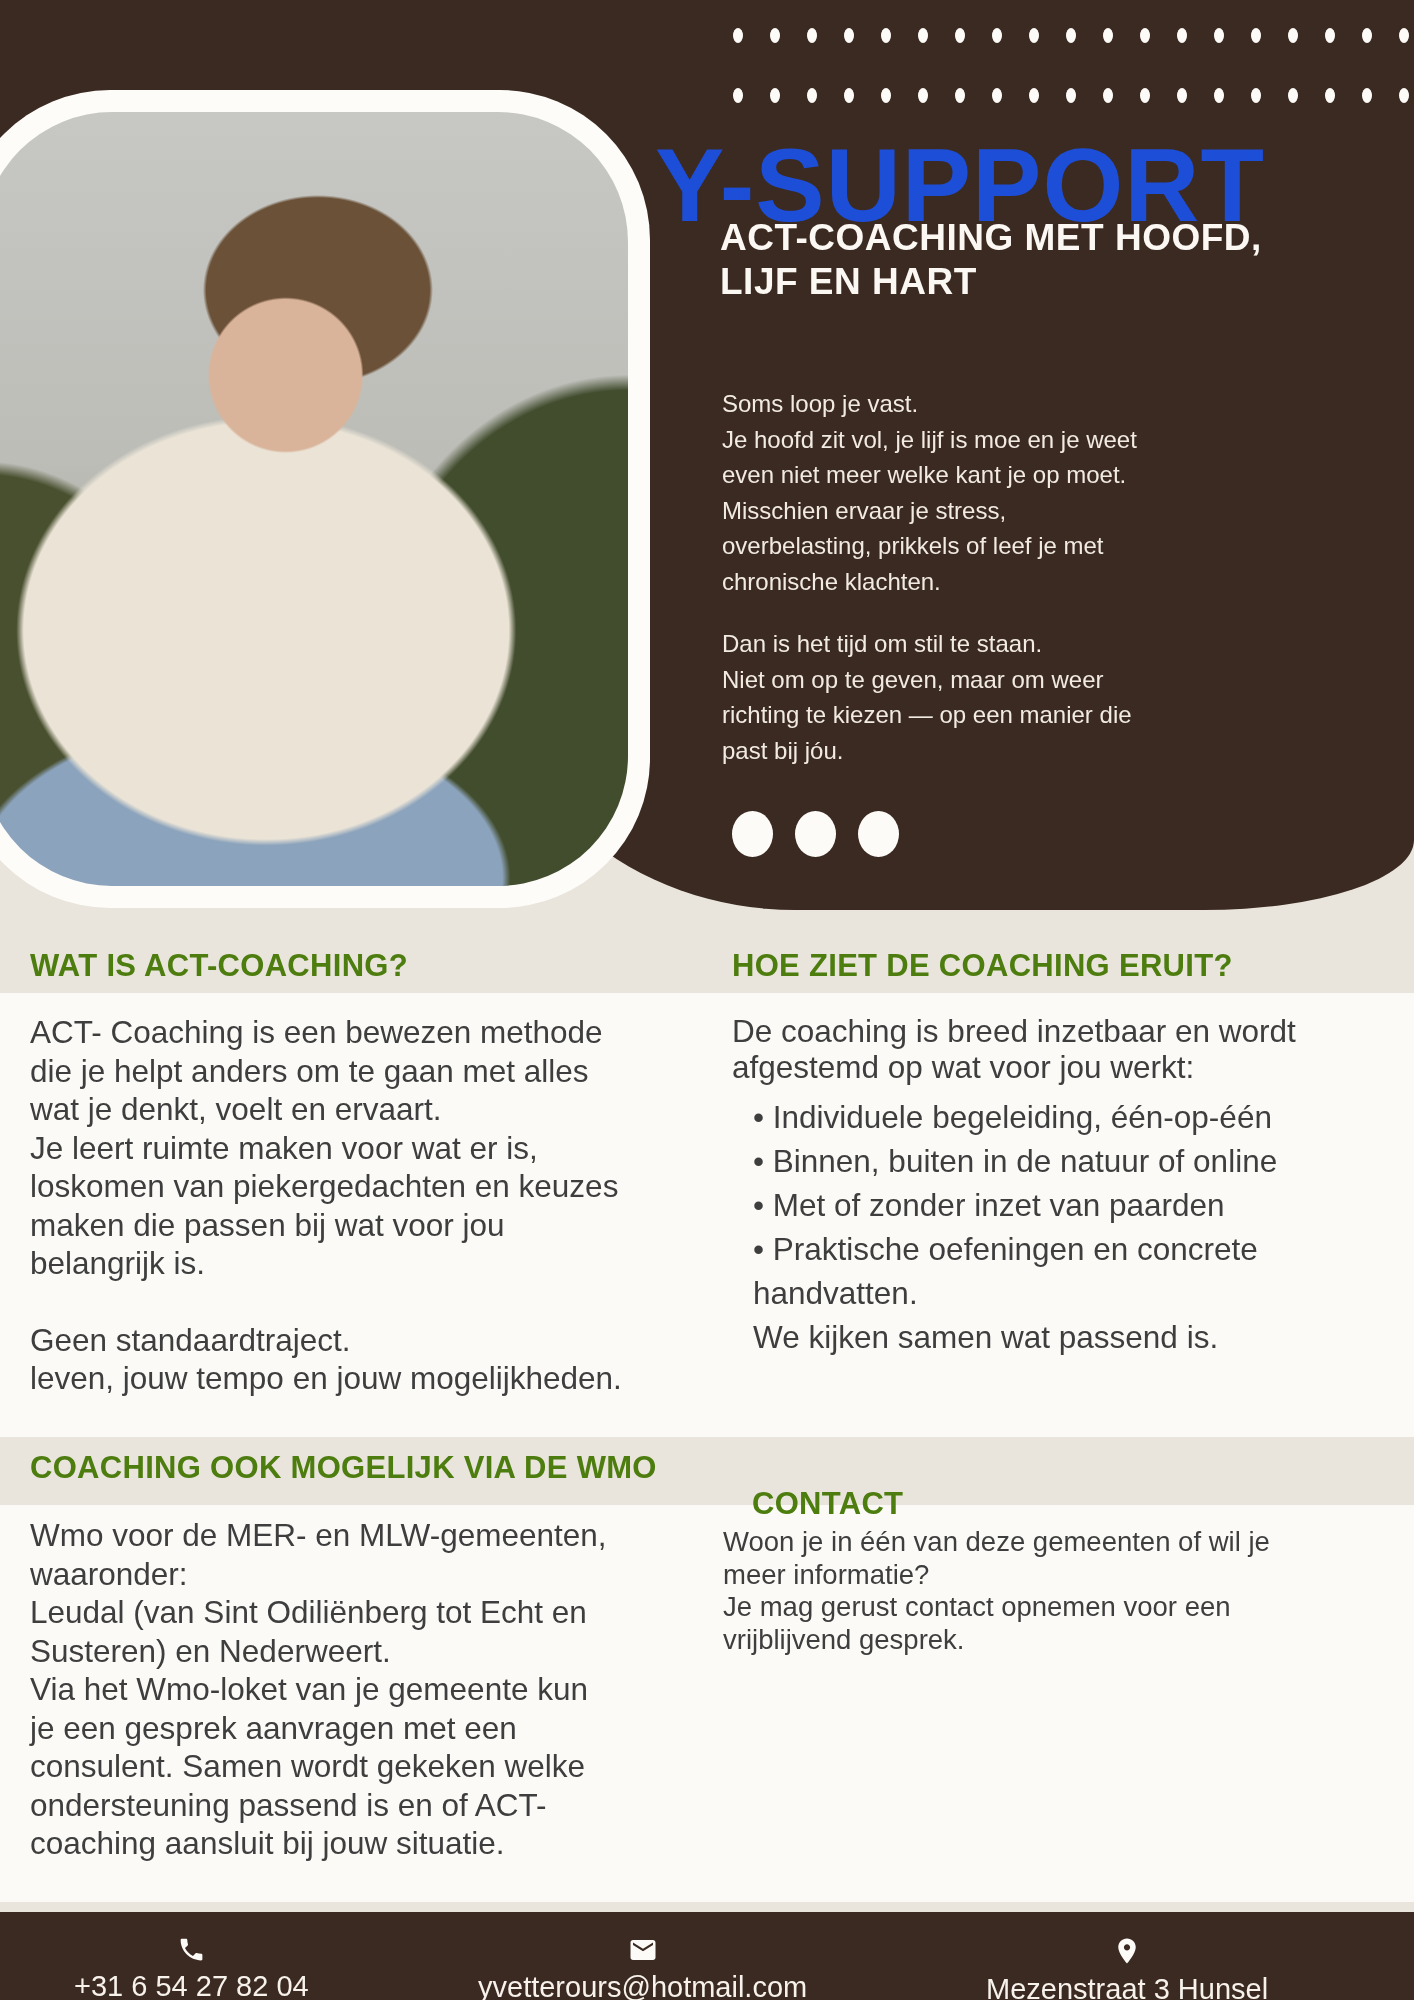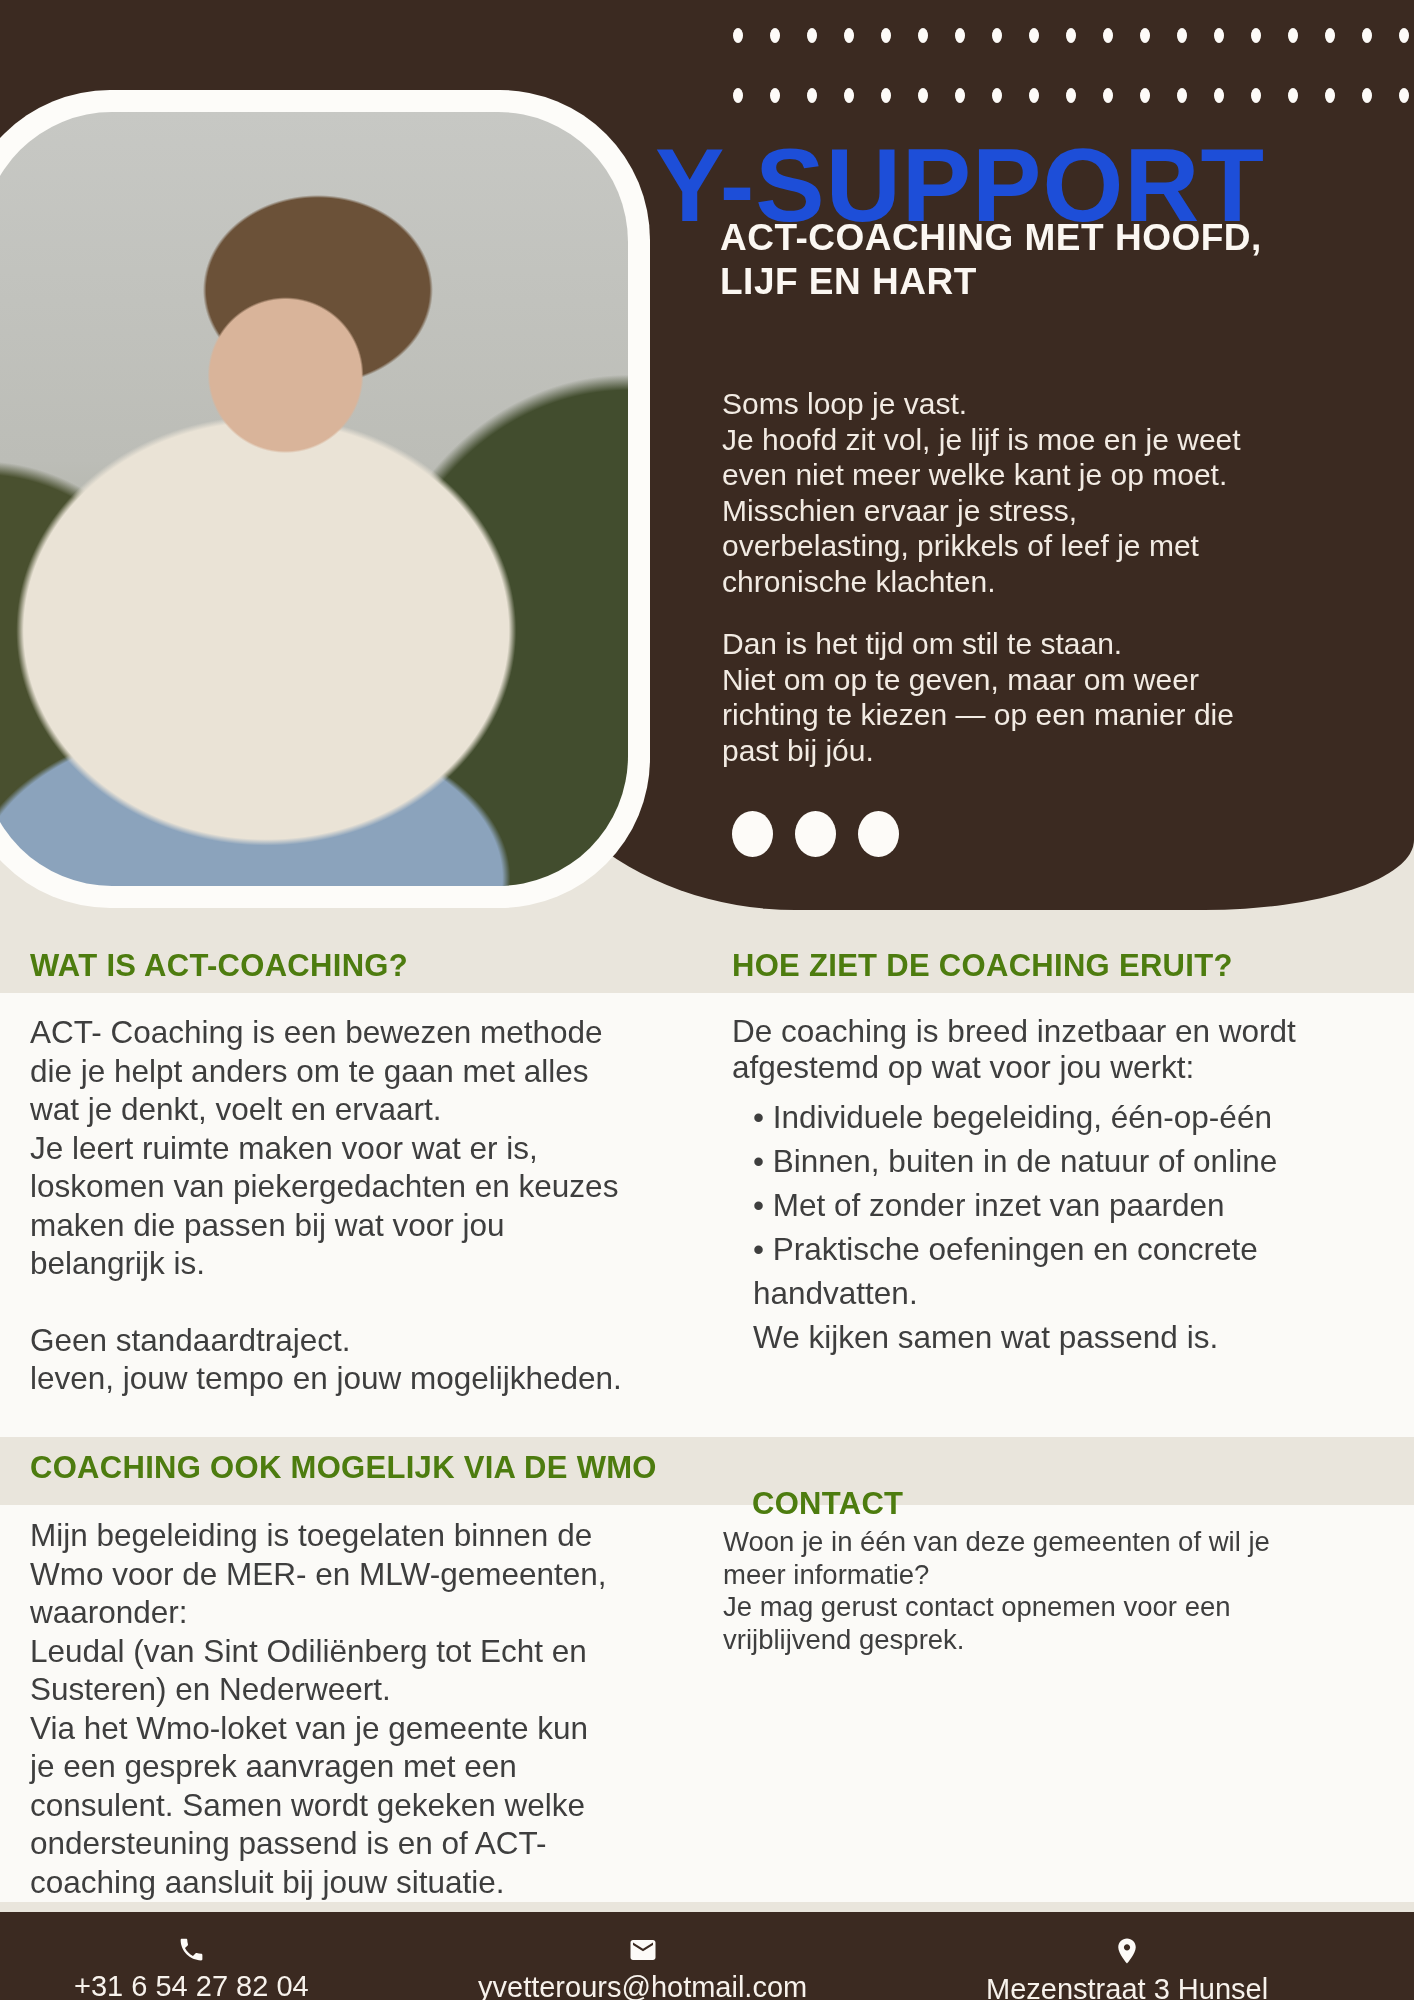--- a/index.html
+++ b/index.html
@@ -33,21 +33,21 @@
       linear-gradient(180deg,#c7c8c4 0%,#bcbdb7 45%,#a9ac9e 65%,#8f9682 100%);
   }
   .hero-title {
     position:absolute; left:655px; top:128px; margin:0;
     font-size:104px; line-height:1.1; font-weight:900; letter-spacing:1px; color:#1d4ed8;
   }
   .hero-subtitle {
     position:absolute; left:720px; top:216px;
     font-size:37px; line-height:44px; font-weight:800; letter-spacing:.5px; color:#fbf7f2;
   }
-  .hero-p { position:absolute; font-size:30px; line-height:35.5px; color:#f2ebe3; }
+  .hero-p { position:absolute; font-size:24px; line-height:35.5px; color:#f2ebe3; }
   .hero-p1 { left:722px; top:386px; }
   .hero-p2 { left:722px; top:626px; }
   .hero-dots { position:absolute; left:732px; top:811px; display:flex; gap:22px; }
   .hero-dots span { width:41px; height:46px; border-radius:50%; background:#fdfbf8; }
   
   .white-row { position:absolute; left:0; width:1414px; background:#fbfaf7; }
   .white-row1 { top:993px; height:444px; }
   .white-row2 { top:1505px; height:397px; }
   .h2 {
     position:absolute; margin:0; font-size:31px; font-weight:800;
@@ -188,21 +188,20 @@
         <div class="ln">• Individuele begeleiding, één-op-één</div>
         <div class="ln">• Binnen, buiten in de natuur of online</div>
         <div class="ln">• Met of zonder inzet van paarden</div>
         <div class="ln">• Praktische oefeningen en concrete</div>
         <div class="ln">handvatten.</div>
         <div class="ln">We kijken samen wat passend is.</div>
       </div>
   </div>
 
   <div class="bodytext col-wmo">
-      <div class="ln">Mijn begeleiding is toegelaten binnen de</div>
       <div class="ln">Wmo voor de MER- en MLW-gemeenten,</div>
       <div class="ln">waaronder:</div>
       <div class="ln">Leudal (van Sint Odiliënberg tot Echt en</div>
       <div class="ln">Susteren) en Nederweert.</div>
       <div class="ln">Via het Wmo-loket van je gemeente kun</div>
       <div class="ln">je een gesprek aanvragen met een</div>
       <div class="ln">consulent. Samen wordt gekeken welke</div>
       <div class="ln">ondersteuning passend is en of ACT-</div>
       <div class="ln">coaching aansluit bij jouw situatie.</div>
     </div>

